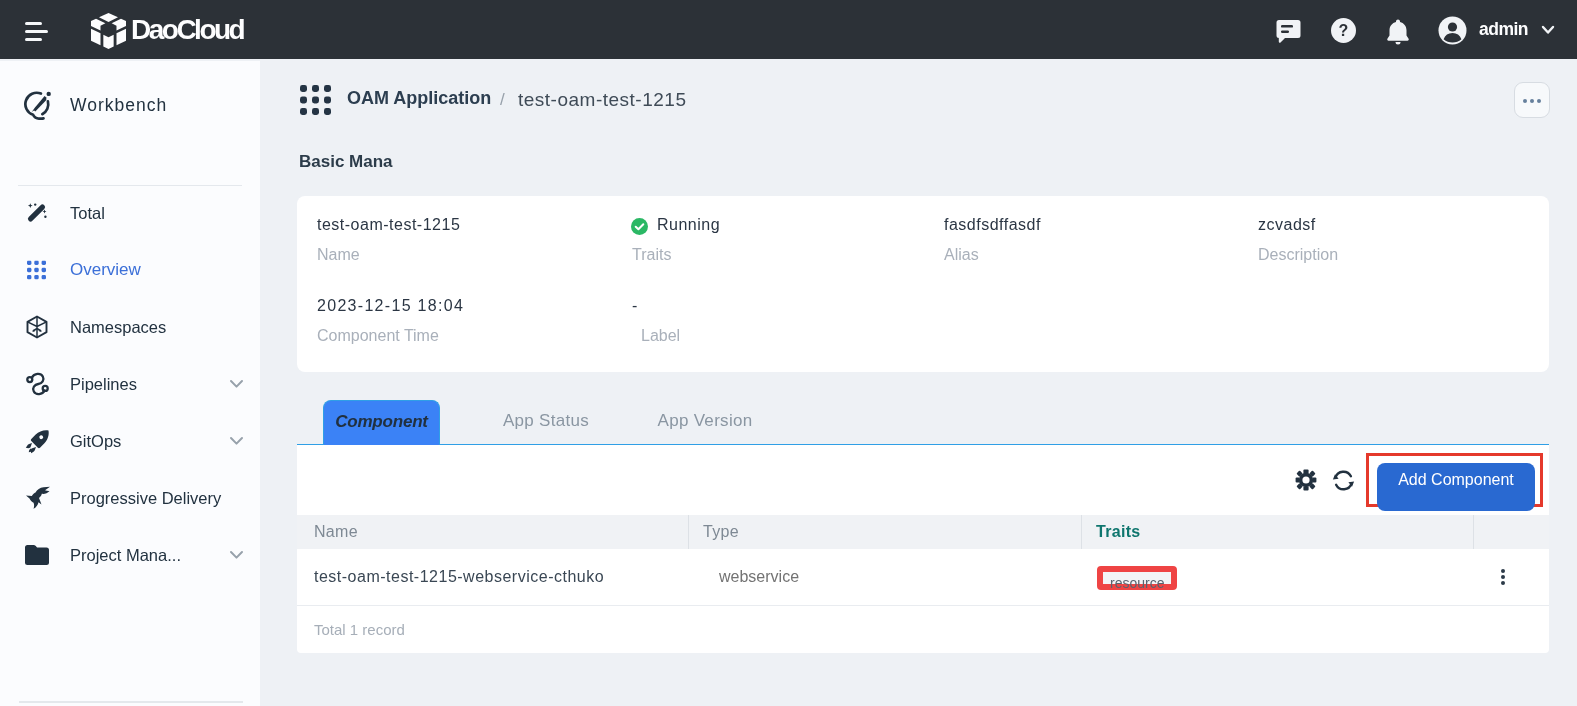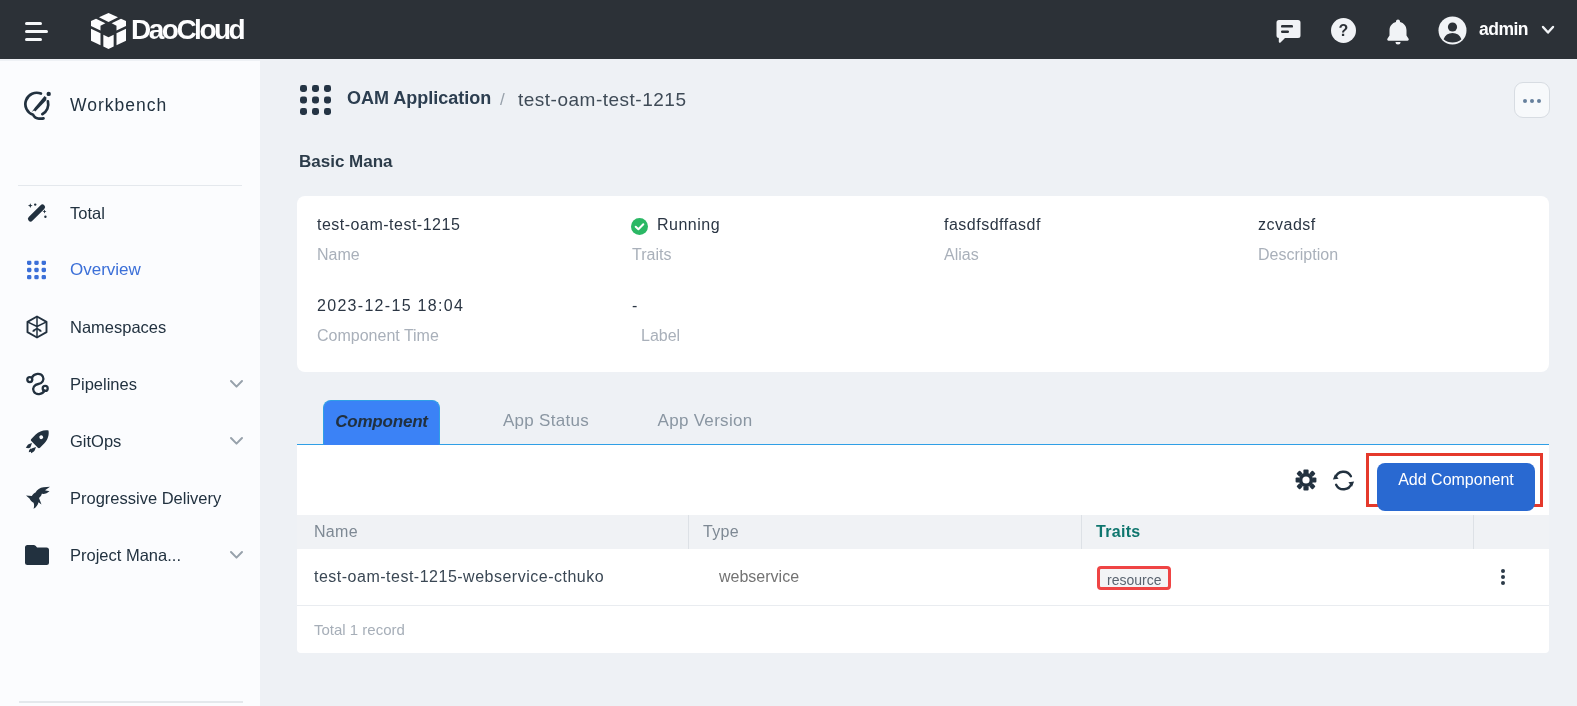--- a/index.html
+++ b/index.html
@@ -272,16 +272,16 @@
 <div class="abs" style="left:297px; top:515px; width:1252px; height:34px; background:#f0f2f5;">
   <div class="abs" style="left:17px; top:8px; font-size:16px; font-weight:500; letter-spacing:0.3px; color:#7e8994;">Name</div>
   <div class="abs" style="left:406px; top:8px; font-size:16px; font-weight:500; letter-spacing:0.3px; color:#7e8994;">Type</div>
   <div class="abs" style="left:799px; top:8px; font-size:16px; font-weight:700; letter-spacing:0.3px; color:#0f766e;">Traits</div>
   <div class="abs" style="left:391px; top:0; width:1px; height:34px; background:#dde1e6;"></div>
   <div class="abs" style="left:784px; top:0; width:1px; height:34px; background:#dde1e6;"></div>
   <div class="abs" style="left:1176px; top:0; width:1px; height:34px; background:#dde1e6;"></div>
 </div>
 <div class="abs" style="left:314px; top:568px; font-size:16px; letter-spacing:0.5px; color:#3a4754;">test-oam-test-1215-webservice-cthuko</div>
 <div class="abs" style="left:703px; top:568px; font-size:16px; color:#737373;margin-left:16px;">webservice</div>
-<div class="abs" style="left:1097px; top:566px; height:24px; padding:0 7px; background:#f3f4f6; border:3px solid #ef4444; border-radius:4px; font-size:14px; color:#5a6470; line-height:22px;">resource</div>
+<div class="abs" style="left:1097px; top:566px; height:24px; padding:0 7px; background:#f3f4f6; border:6px solid #ef4444; border-radius:4px; font-size:14px; color:#5a6470; line-height:22px;">resource</div>
 <div class="abs" style="left:1501px; top:569px; width:4px; height:4px; border-radius:50%; background:#2c3a48; box-shadow:0 6px 0 #2c3a48, 0 12px 0 #2c3a48;"></div>
 <div class="abs" style="left:297px; top:605px; width:1252px; height:1px; background:#e9ecf0;"></div>
 <div class="abs" style="left:314px; top:621px; font-size:15px; color:#a6aeb8;">Total 1 record</div>
 
 </body></html>

